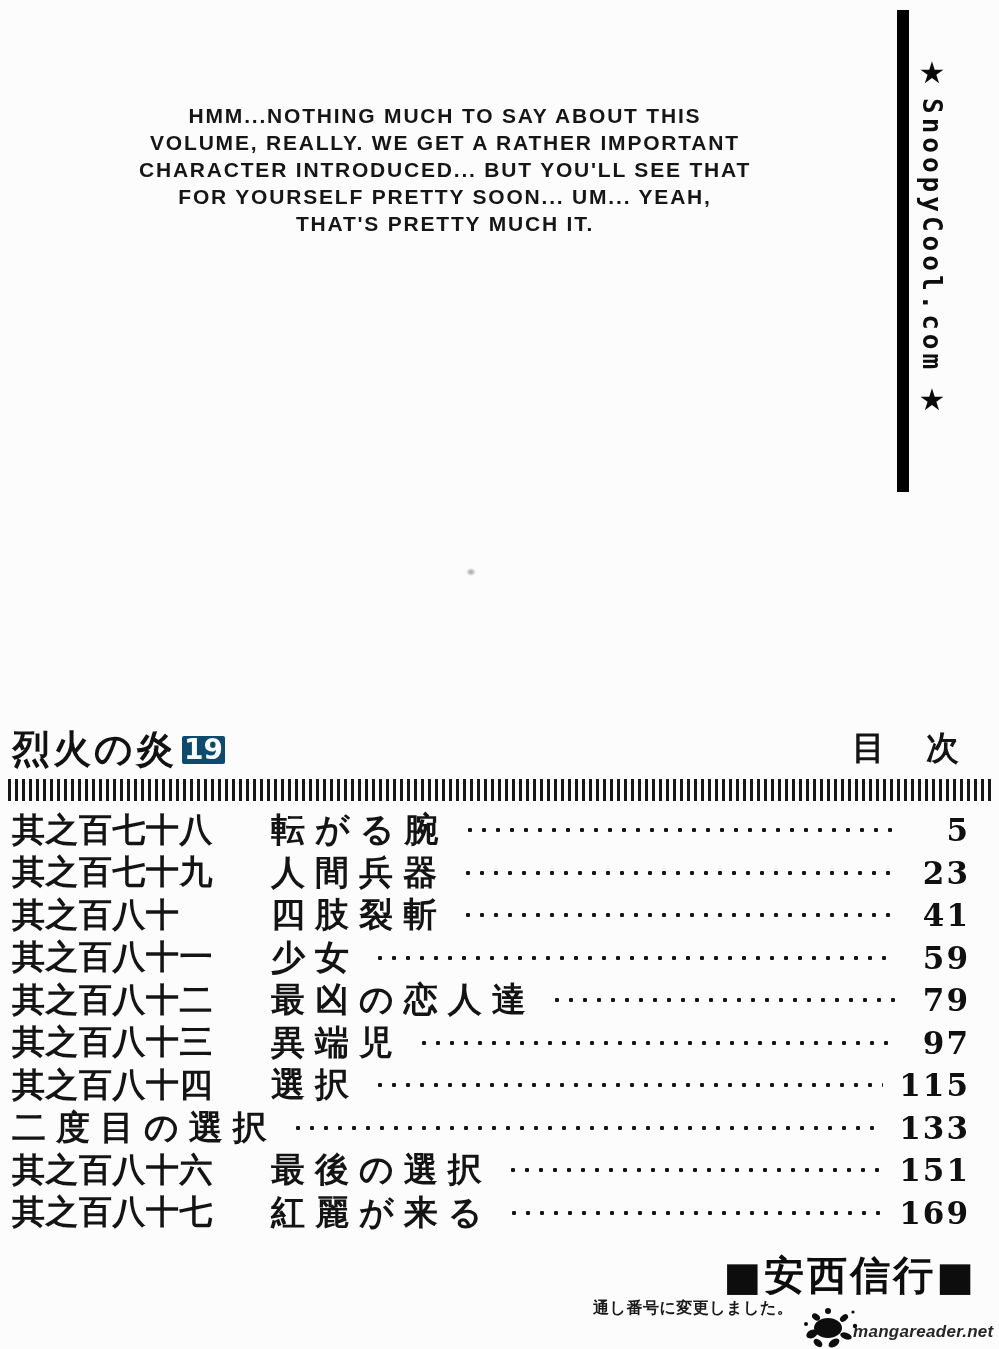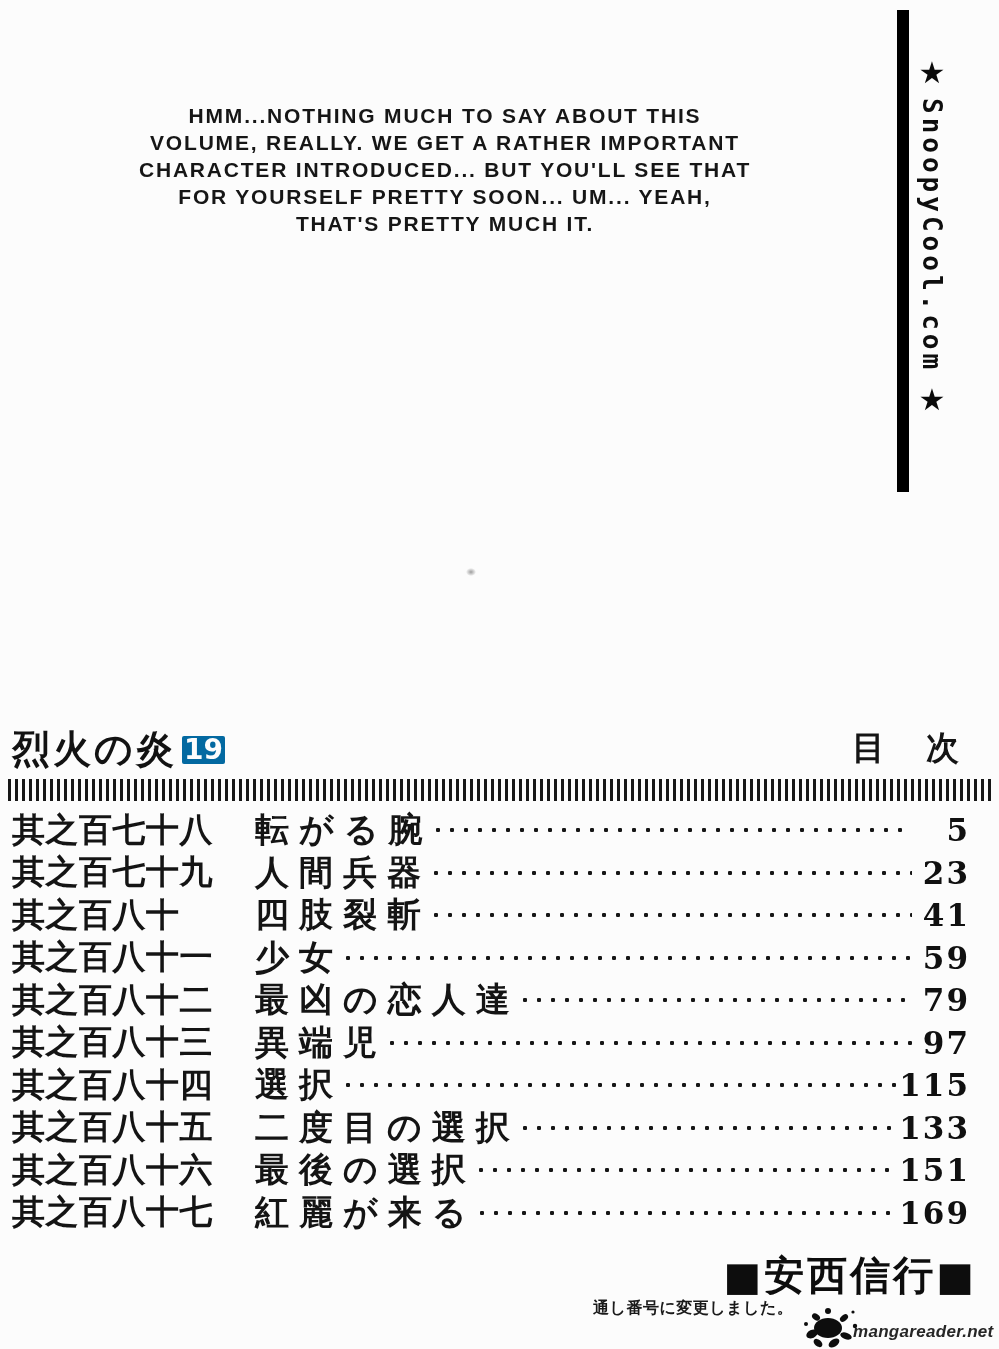--- a/index.html
+++ b/index.html
@@ -56,21 +56,21 @@
   
   .toc-title {
     position:absolute; left:12px; top:724px;
     display:flex; align-items:center;
   }
   .series-title {
     font-size:38px; font-weight:700; letter-spacing:3px; color:#121212;
   }
   .volume-badge {
     margin-left:5px;
-    background:#0369a1; color:#fdfdfd;
+    background:#0c4a6e; color:#fdfdfd;
     width:43px; height:28px;
     display:flex; align-items:center; justify-content:center;
     font-size:28px; font-weight:700;
     border-radius:2px;
   }
   .contents-label {
     position:absolute; right:36px; top:726px;
     font-size:33px; font-weight:700; letter-spacing:4px; color:#141414;
     white-space:pre;
   }
@@ -82,20 +82,21 @@
   }
 
   
   .toc-list {
     position:absolute; left:12px; top:809px; width:958px;
   }
   .toc-row {
     display:flex; align-items:center;
     height:42.5px;
     white-space:nowrap;
+    gap:16px;
   }
   .ch-no {
     flex:0 0 243px;
     font-size:33px; font-weight:700; letter-spacing:0.5px; color:#141414;
   }
   .ch-title {
     font-size:34px; font-weight:700; letter-spacing:10px; color:#141414;
   }
   .leader {
     flex:1 1 auto; align-self:stretch;
@@ -214,21 +215,20 @@
     </div>
 
     <div class="toc-row">
       <span class="ch-no">其之百八十四</span>
       <span class="ch-title">選択</span>
       <span class="leader"></span>
       <span class="ch-page">115</span>
     </div>
 
     <div class="toc-row">
-      <span class="ch-no">其之百八十五</span>
       <span class="ch-title">二度目の選択</span>
       <span class="leader"></span>
       <span class="ch-page">133</span>
     </div>
 
     <div class="toc-row">
       <span class="ch-no">其之百八十六</span>
       <span class="ch-title">最後の選択</span>
       <span class="leader"></span>
       <span class="ch-page">151</span>

